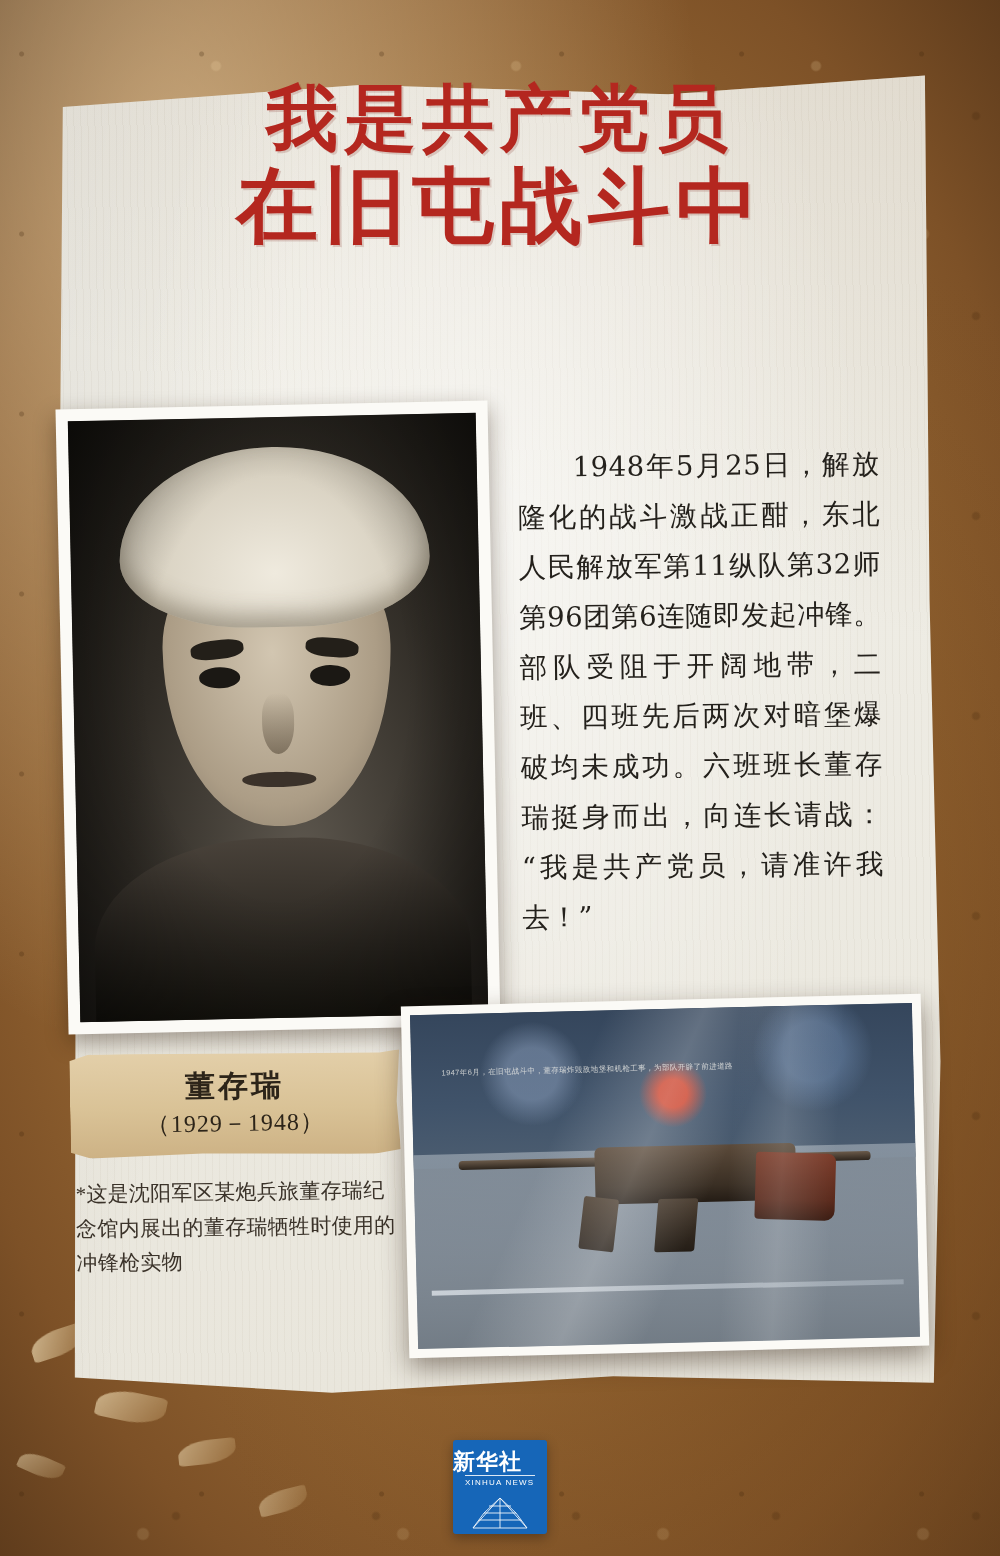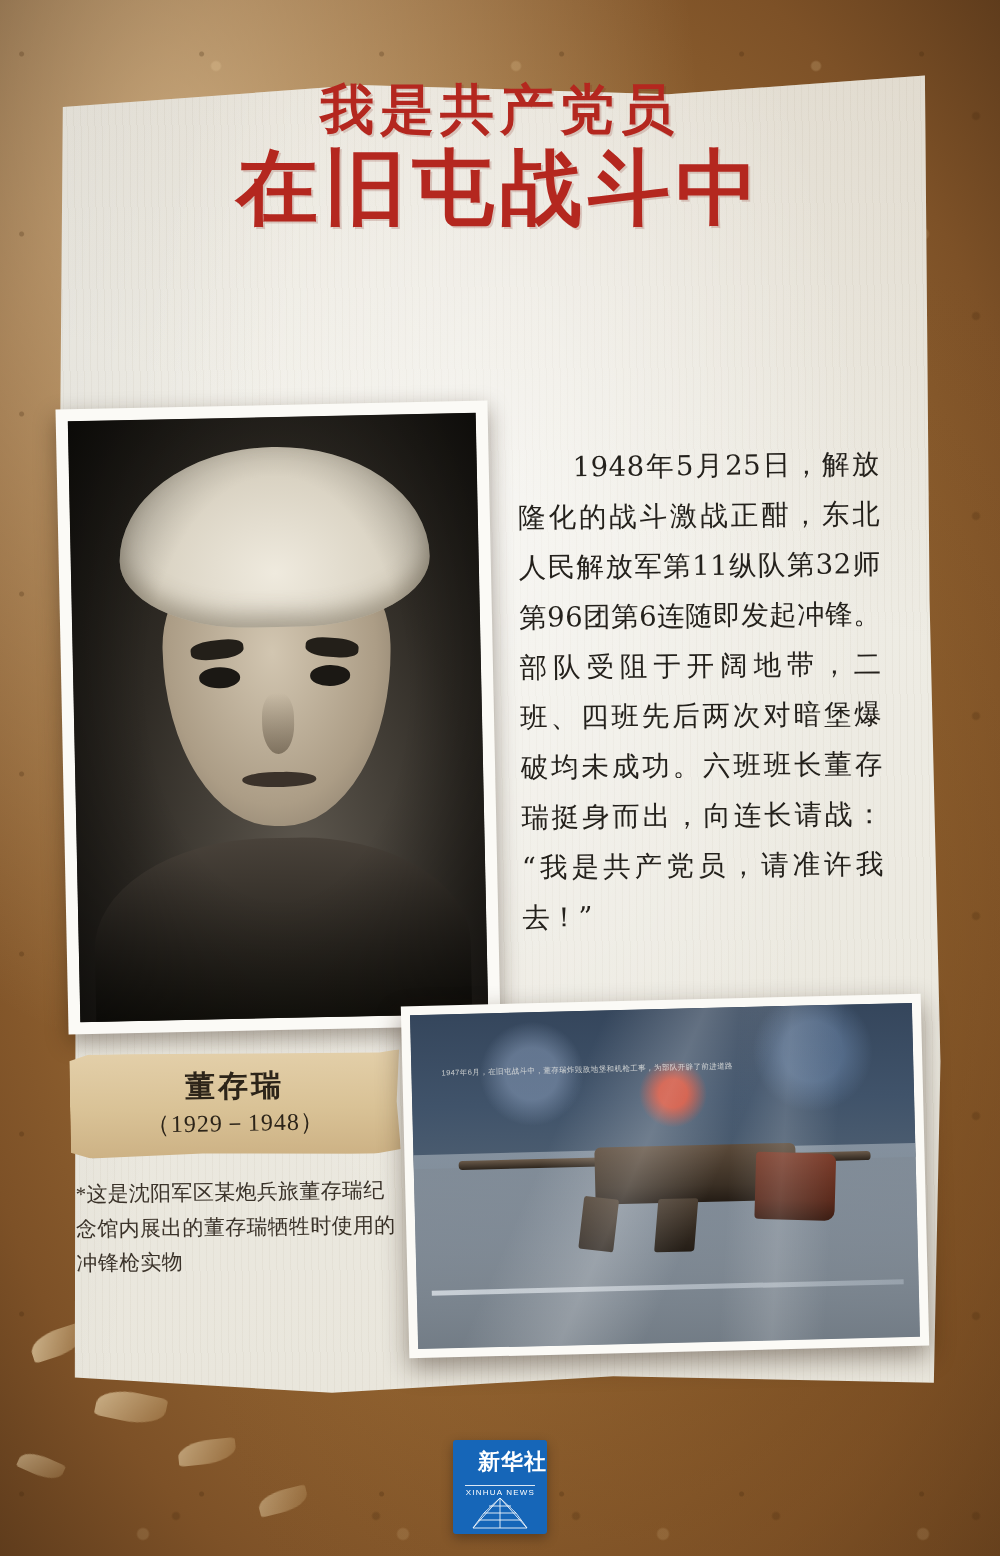--- a/index.html
+++ b/index.html
@@ -81,21 +81,21 @@
     left: 0;
     right: 0;
     top: 82px;
     text-align: center;
     color: #b4271f;
     font-family: "DejaVu Serif", "Liberation Serif", serif;
     font-weight: bold;
     letter-spacing: 6px;
     text-shadow: 2px 2px 0 rgba(120, 25, 18, 0.18);
   }
-  .title-line1 { font-size: 54px; line-height: 1.0; }
+  .title-line1 { font-size: 72px; line-height: 1.0; }
   .title-line2 { font-size: 82px; line-height: 1.25; }
 
   
   .portrait-frame {
     position: absolute;
     left: 62px;
     top: 405px;
     width: 432px;
     height: 625px;
     background: #fbfaf6;
@@ -288,36 +288,36 @@
     position: absolute;
     left: 50%;
     transform: translateX(-50%);
     top: 1440px;
     width: 94px;
     height: 94px;
     background: #1666b8;
     border-radius: 3px;
     box-shadow: 0 4px 12px rgba(0,0,0,0.3);
     color: #fff;
-    text-align: right;
+    text-align: left;
   }
   .logo .cn {
     font-size: 22px;
     font-weight: bold;
     letter-spacing: 1px;
     padding-top: 9px;
     line-height: 1.1;
     font-family: "DejaVu Serif", serif;
   }
   .logo .en {
     font-size: 8px;
     letter-spacing: 1.2px;
     font-family: "Liberation Sans", sans-serif;
     border-top: 1px solid rgba(255,255,255,0.85);
-    margin: 12px 12px 0;
+    margin: 2px 12px 0;
     padding-top: 2px;
   }
   .logo .net {
     position: absolute;
     left: 0; right: 0; bottom: 4px;
     height: 36px;
   }
 </style>
 </head>
 <body>

